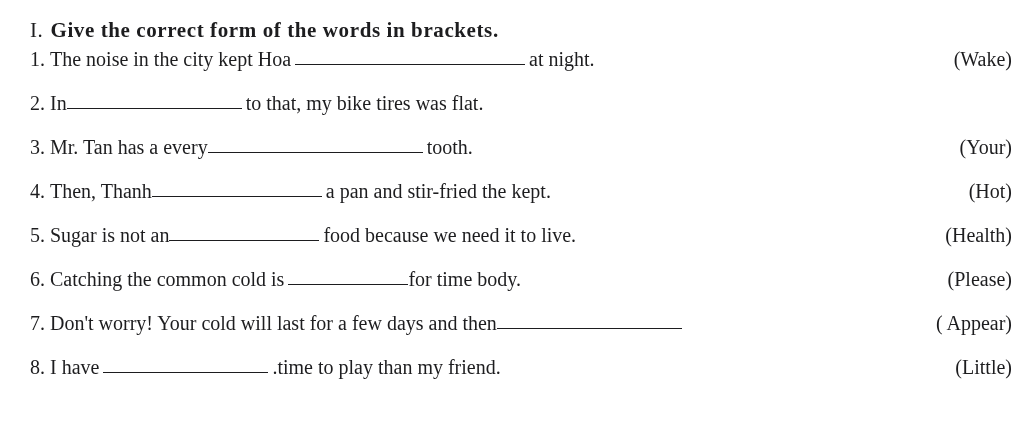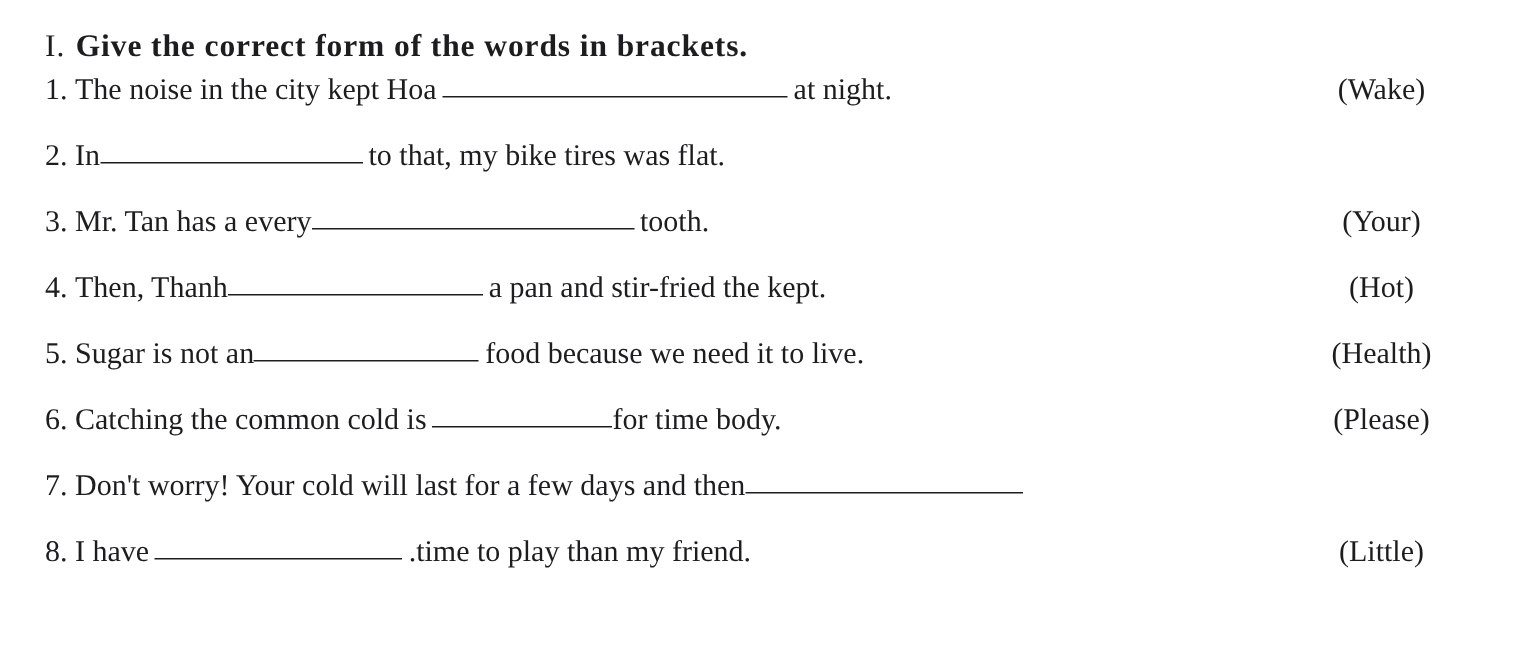--- a/index.html
+++ b/index.html
@@ -12,21 +12,21 @@
     height: 445px;
     font-family: "Liberation Serif", serif;
     color: #1d1d1f;
     overflow: hidden;
   }
   .page {
     position: relative;
     width: 1024px;
     height: 445px;
     box-sizing: border-box;
-    padding: 18px 28px 10px 30px;
+    padding: 18px 12px 10px 30px;
   }
   .heading {
     font-size: 21px;
     font-weight: 700;
     letter-spacing: 0.6px;
     margin: 0 0 6px 0;
     white-space: nowrap;
   }
   .heading .numeral {
     font-weight: 400;
@@ -60,21 +60,21 @@
     height: 0.82em;
     margin: 0 4px;
     position: relative;
     top: -1px;
   }
   .cue {
     margin-left: auto;
     padding-left: 20px;
     width: 150px;
     flex: 0 0 150px;
-    text-align: center;
+    text-align: right;
   }
   .tight-left { margin-left: 0; }
   .tight-right { margin-right: 0; }
 </style>
 </head>
 <body>
 
 <div class="page">
 
   <h1 class="heading">
@@ -134,20 +134,21 @@
           <span>for  time body.</span>
         </span>
         <span class="cue">(Please)</span>
       </li>
       <li class="q-row">
         <span class="q-body">
           <span class="q-num">7.</span>
           <span>Don't worry! Your cold will last for a few days and then</span>
           <span class="blank tight-left" style="width: 185px;"></span>
         </span>
+        <span class="cue">( Appear)</span>
       </li>
       <li class="q-row">
         <span class="q-body">
           <span class="q-num">8.</span>
           <span>I have</span>
           <span class="blank" style="width: 165px;"></span>
           <span>.time  to play than my friend.</span>
         </span>
         <span class="cue">(Little)</span>
       </li>

